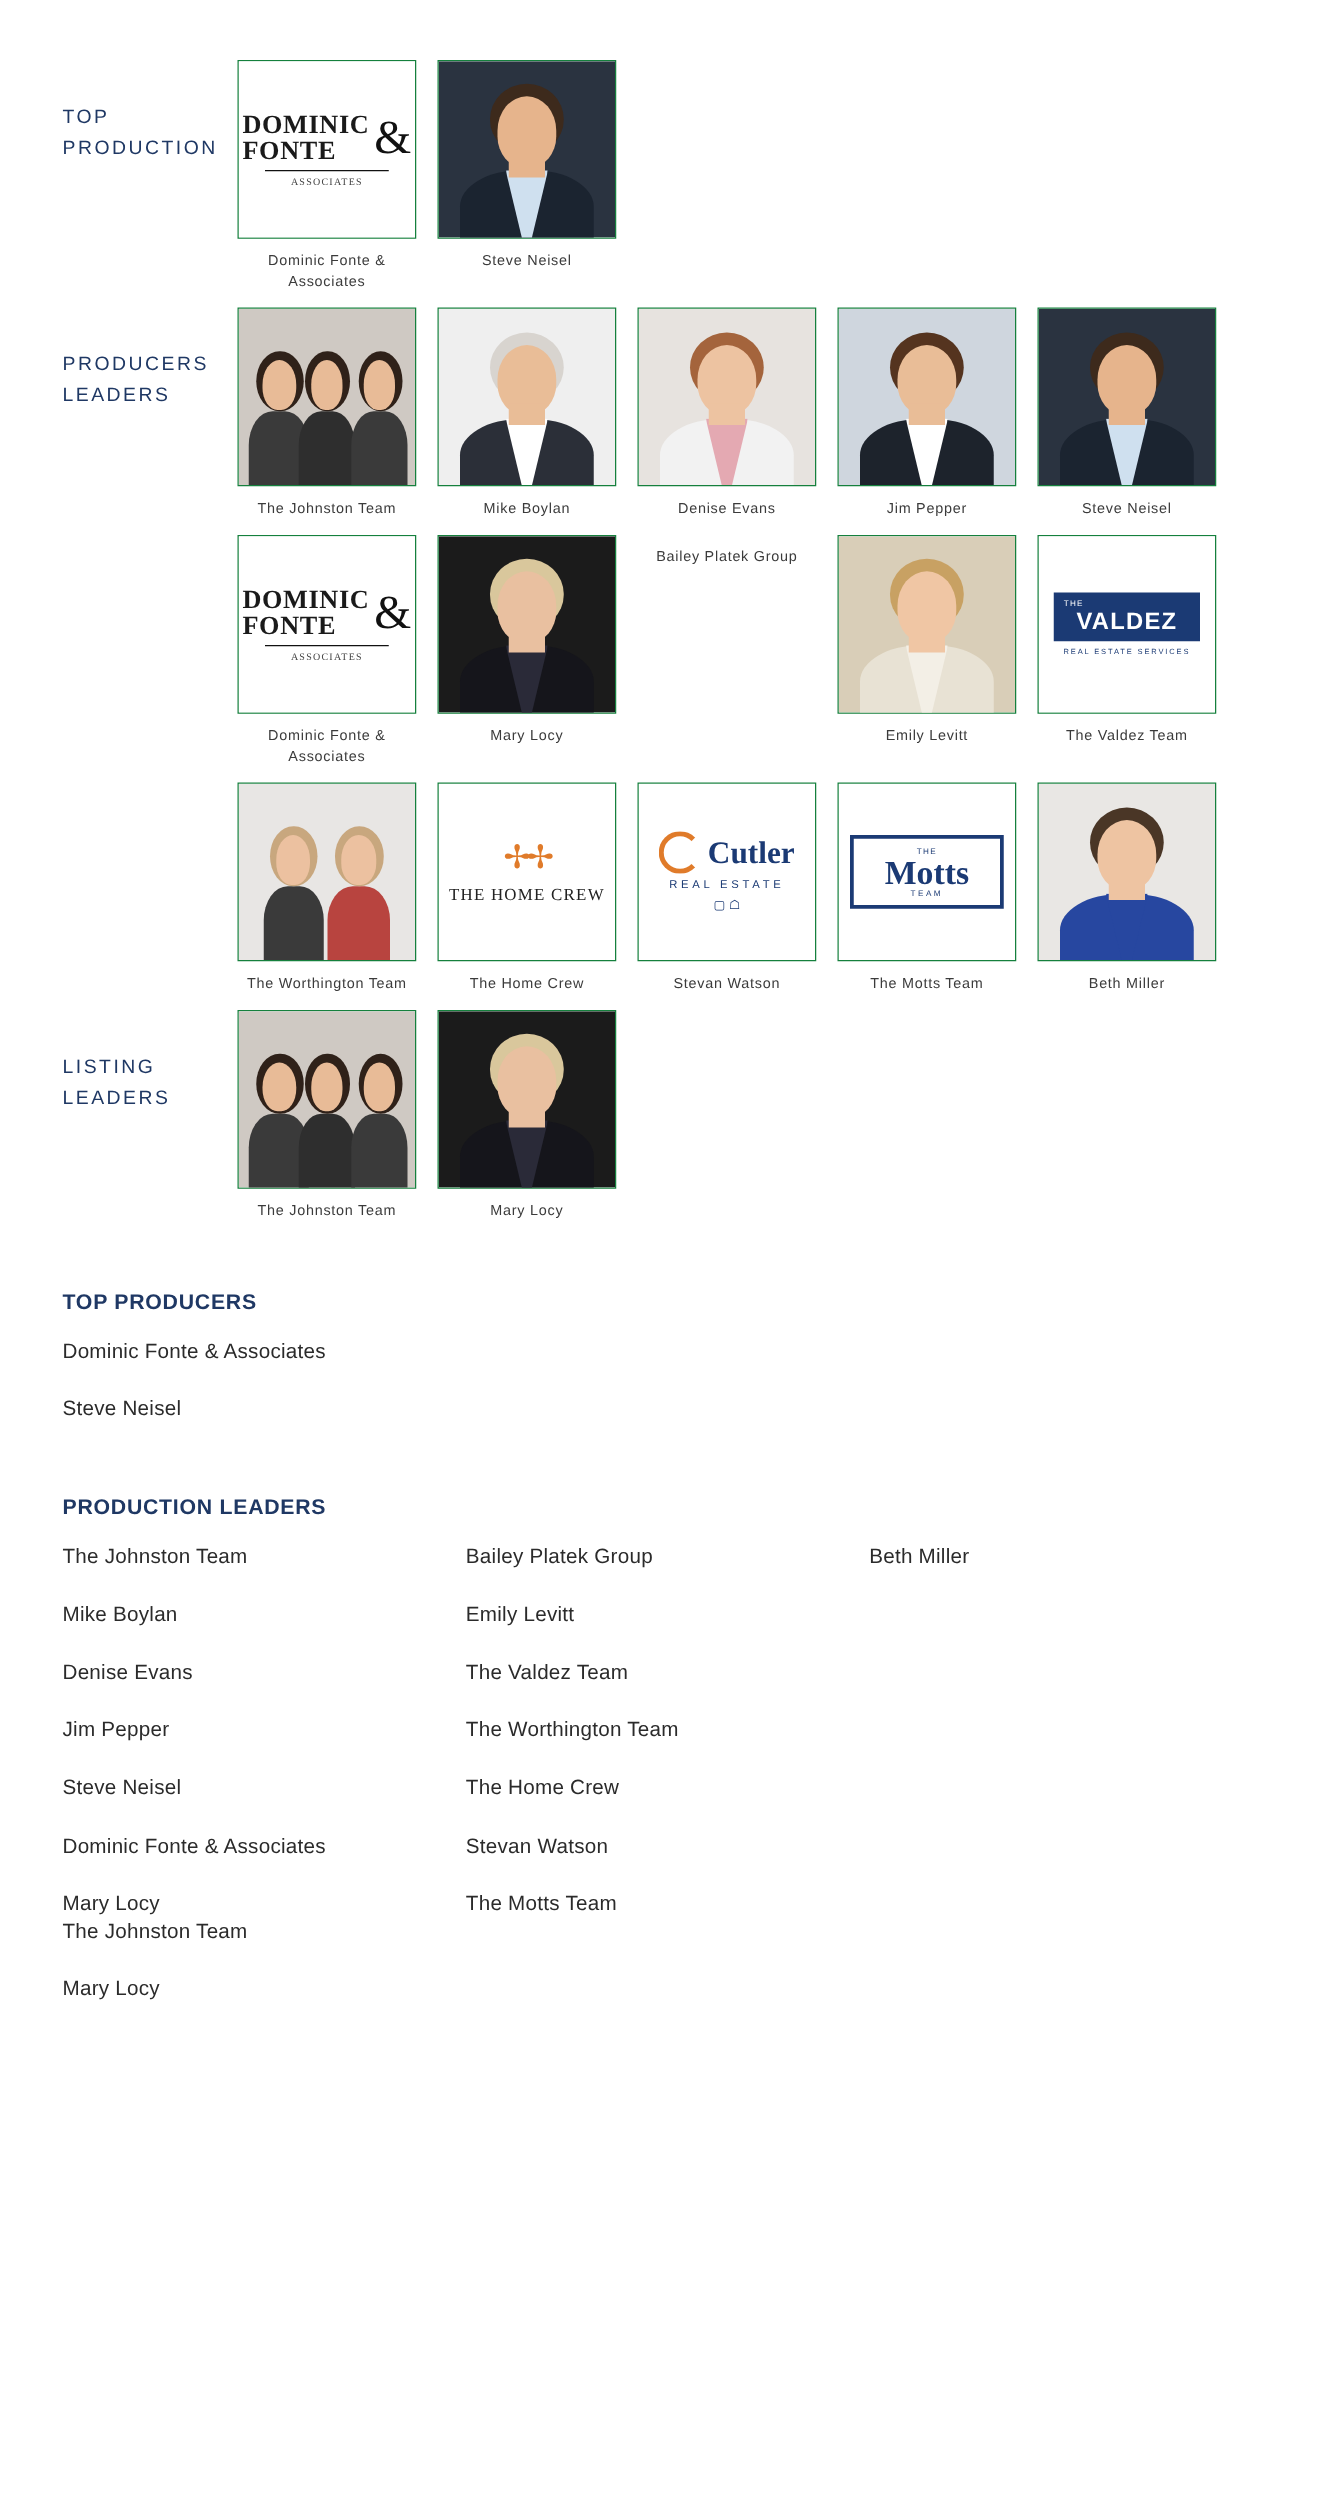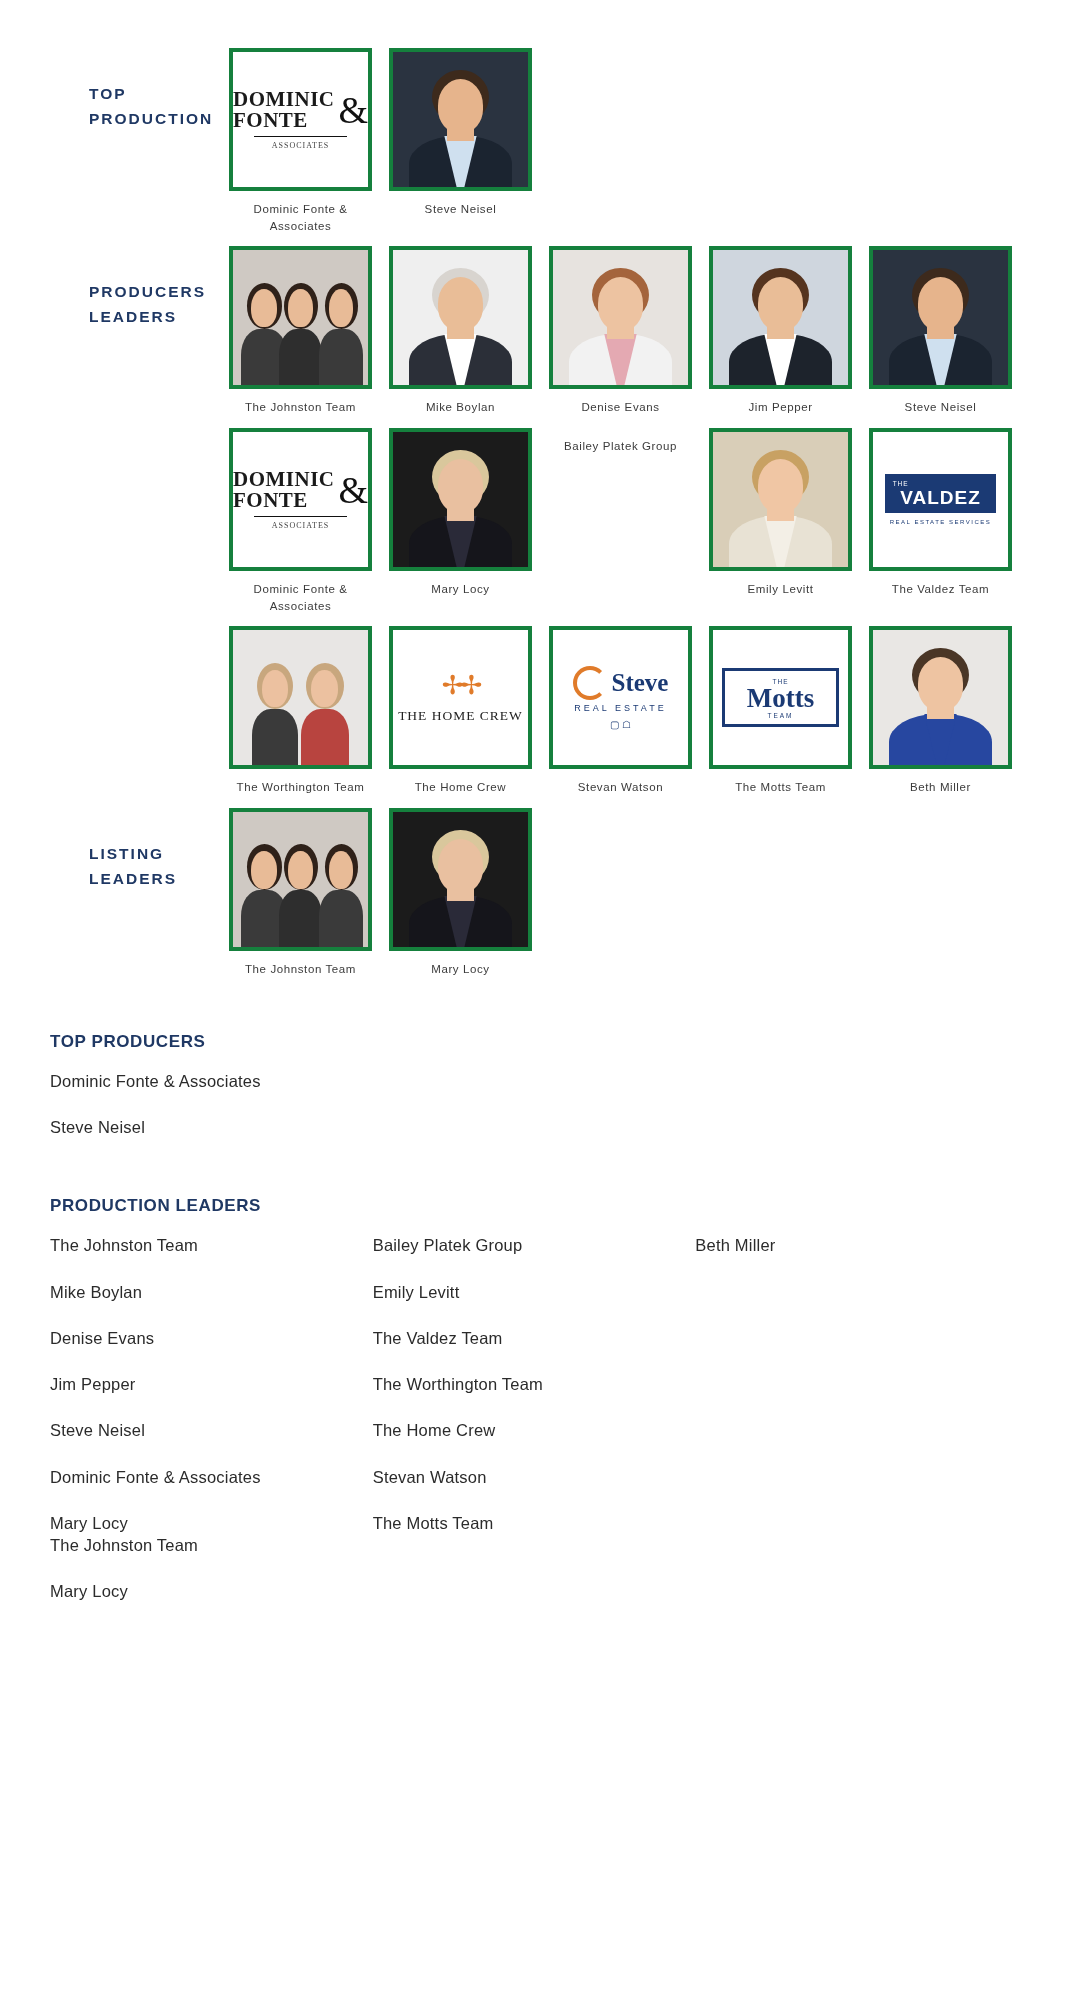--- a/index.html
+++ b/index.html
@@ -44,40 +44,39 @@
     margin-bottom: 12px;
     position: relative;
   }
   .row-label {
     width: 190px;
     min-width: 190px;
     padding-left: 50px;
     box-sizing: border-box;
     color: #1f3864;
     font-size: 15.5px;
-    font-weight: 700;
+    font-weight: 400;
     letter-spacing: 2px;
     line-height: 1.6;
     padding-top: 34px;
-    margin-left: 39px;
   }
   .row-label.blank { color: transparent; }
   .cards {
     display: flex;
     flex-wrap: nowrap;
   }
   .card {
     width: 143px;
     margin-right: 17px;
     text-align: center;
   }
   .thumb {
     width: 143px;
     height: 143px;
-    border: 4px solid #15803d;
+    border: 1px solid #15803d;
     box-sizing: border-box;
     overflow: hidden;
     position: relative;
     background: #ffffff;
   }
   .caption {
     margin-top: 10px;
     font-size: 11.5px;
     color: #3b3b3b;
     letter-spacing: 0.6px;
@@ -364,21 +363,21 @@
                 <div style="font-family:'Liberation Serif',serif;font-size:13.5px;letter-spacing:1px;color:#222">THE HOME CREW</div>
               </div>
             </div>
             <div class="caption">The Home Crew</div>
           </div>
           <div class="card">
             <div class="thumb">
               <div class="logo-card">
                 <div style="display:flex;align-items:center;justify-content:center">
                   <div style="width:26px;height:26px;border-radius:50%;border:4px solid #e07b2a;border-right-color:transparent;margin-right:5px"></div>
-                  <div style="font-family:'Liberation Serif',serif;font-weight:700;font-size:25px;color:#1b3a74;line-height:1">Steve</div>
+                  <div style="font-family:'Liberation Serif',serif;font-weight:700;font-size:25px;color:#1b3a74;line-height:1">Cutler</div>
                 </div>
                 <div style="font-size:9px;letter-spacing:3px;color:#1b3a74;margin-top:3px">REAL ESTATE</div>
                 <div style="font-size:10px;color:#1b3a74;margin-top:6px">▢ ☖</div>
               </div>
             </div>
             <div class="caption">Stevan Watson</div>
           </div>
           <div class="card">
             <div class="thumb">
               <div class="logo-card">

